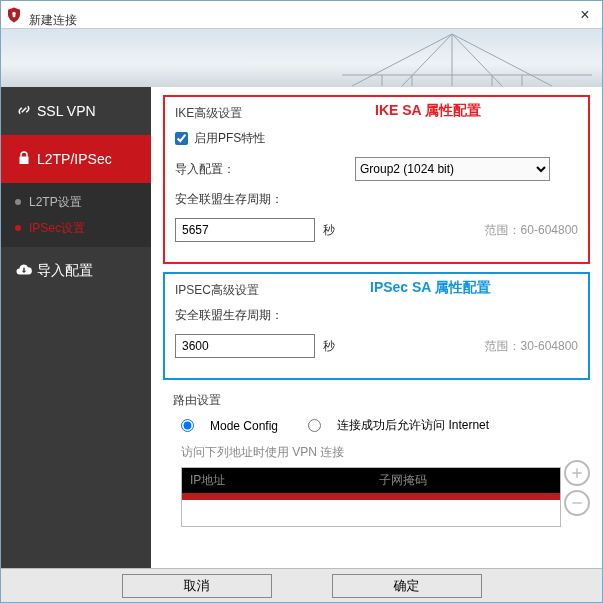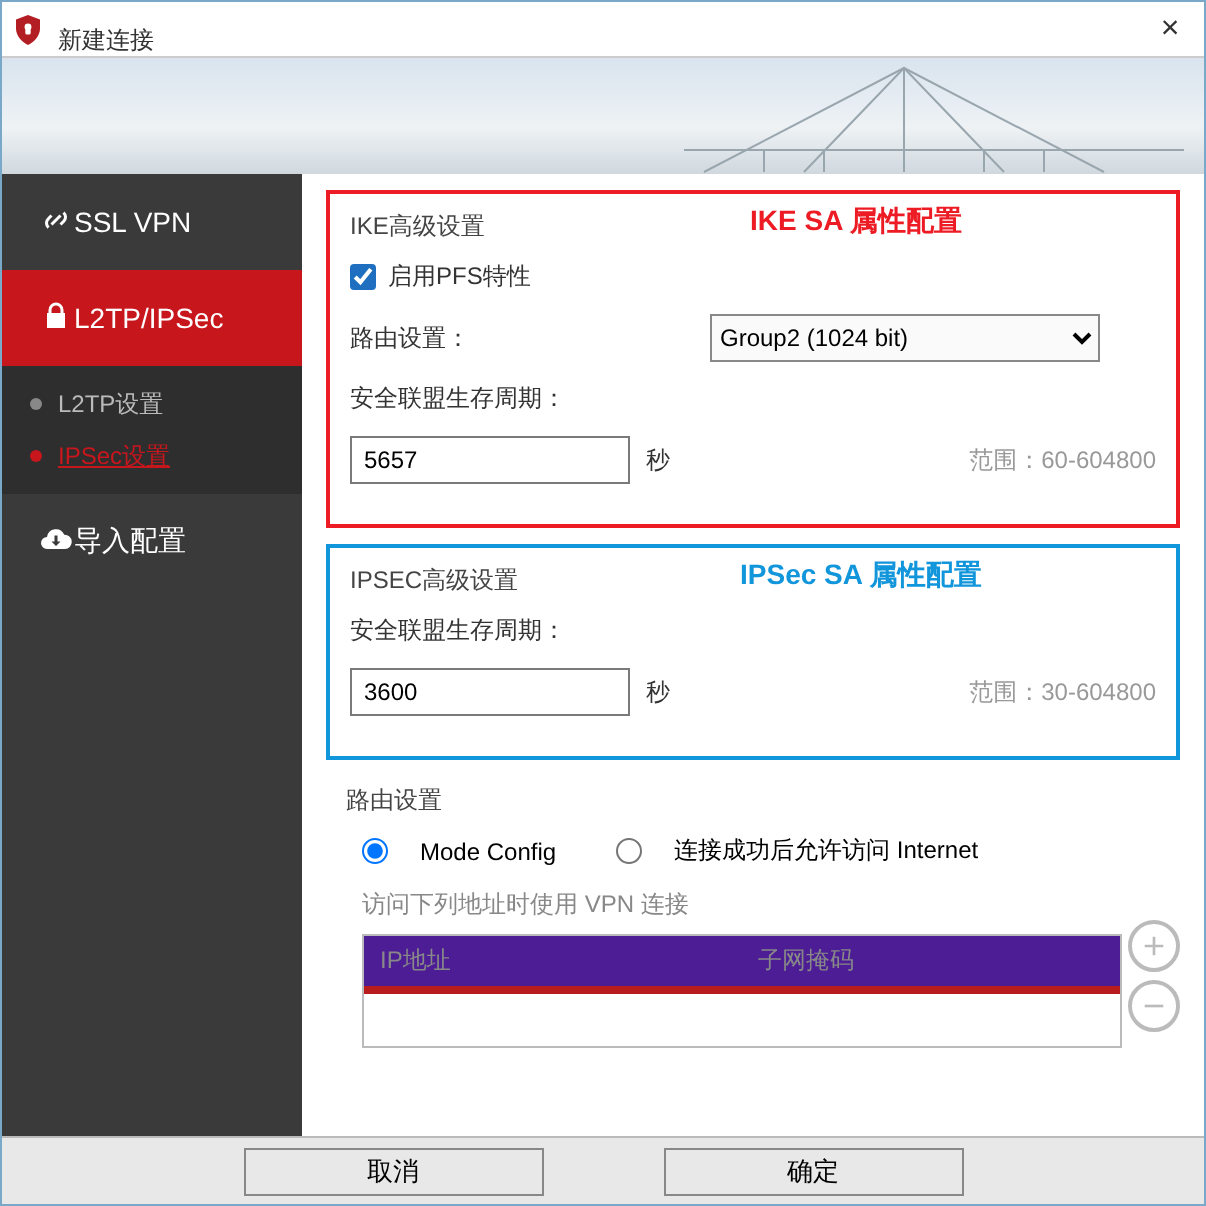--- a/index.html
+++ b/index.html
@@ -4,27 +4,27 @@
 <style>
   * { box-sizing: border-box; margin: 0; padding: 0; font-family: "Microsoft YaHei", Arial, sans-serif; }
   body { width: 603px; height: 603px; overflow: hidden; background: #fff; border:1px solid #7aa8c8; }
   .titlebar { height: 28px; background: #fff; display: flex; align-items: center; border-bottom: 1px solid #ccc; }
   .titlebar .shield { width: 18px; height: 18px; margin: 0 6px 0 4px; }
   .titlebar .title { flex: 1; font-size: 12px; color: #333; margin-top: 12px; }
   .titlebar .close { width: 34px; text-align: center; font-size: 16px; color: #333; cursor: default; }
   .banner { height: 58px; background: linear-gradient(to bottom, #d9e4ee 0%, #eef2f5 60%, #d0d8de 100%); position: relative; overflow:hidden; }
   .bridge { position:absolute; right:10px; top:2px; }
   .main { display: flex; height: calc(100% - 28px - 58px - 34px); }
-  .sidebar { width: 150px; background: #3a3a3a; color: #fff; text-align: right; }
+  .sidebar { width: 150px; background: #3a3a3a; color: #fff; }
   .side-item { display: flex; align-items: center; height: 48px; font-size: 14px; padding-left: 14px; cursor: pointer; }
   .side-item.active { background: #c8161d; }
   .side-item .icon { width: 22px; }
   .side-sub { padding: 6px 0 6px 14px; font-size: 12px; background: #2e2e2e; }
   .side-sub .sub { display:flex; align-items:center; height:26px; color:#bbb; cursor:pointer; }
-  .side-sub .sub.active { color:#c8161d;text-decoration:underline; }
+  .side-sub .sub.active { color:#c8161d; }
   .side-sub .dot { width:6px; height:6px; border-radius:50%; background:#888; margin-right:8px; }
   .side-sub .sub.active .dot { background:#c8161d; }
   .content { flex:1; padding: 8px 12px 8px 12px; background:#fff; position:relative; }
   .group { border:2px solid transparent; padding: 8px 10px 10px 10px; margin-bottom: 8px; position:relative; }
   .group.red { border-color:#ed1c24; }
   .group.blue { border-color:#1296db; }
   .group-title { font-size: 12px; color:#444; margin-bottom:8px; }
   .annot { position:absolute; font-weight:bold; font-size:14px; top:5px; }
   .annot.red { color:#ed1c24; left:210px; }
   .annot.blue { color:#1296db; left:205px; }
@@ -34,21 +34,21 @@
   input[type=text].inp { width:140px; height:24px; border:1px solid #7a7a7a; padding:0 6px; font-size:12px; }
   .unit { margin-left:8px; }
   .hint { margin-left:auto; color:#999; font-size:12px; }
   select.sel { width:195px; height:24px; font-size:12px; border:1px solid #888; background:#fafafa; }
   .chk { width:13px; height:13px; margin-right:6px; accent-color:#1e6fbf; }
   .section-plain { padding: 4px 10px 0 10px; }
   .radio-row { display:flex; align-items:center; font-size:12px; margin:8px 0 10px 8px; gap:30px; }
   .radio-opt { display:flex; align-items:center; gap:16px; }
   .vpn-label { font-size:12px; color:#888; margin:2px 0 6px 8px; }
   .table { border:1px solid #bbb; margin-left:8px; width: 380px; }
-  .thead { display:flex; background:#4c1d95; border-bottom:4px solid #b91c1c; }
+  .thead { display:flex; background:#000000; border-bottom:7px solid #b91c1c; }
   .th { flex:1; font-size:12px; color:#888; padding:4px 8px; }
   .tablebody { height:26px; }
   .addbtn { position:absolute; right:12px; width:26px; height:26px; border:2px solid #bbb; border-radius:50%; display:flex; align-items:center; justify-content:center; color:#bbb; font-size:18px; cursor:pointer; }
   .footer { height:34px; background:#e8e8e8; border-top:1px solid #bbb; display:flex; justify-content:center; align-items:center; gap:60px; }
   .footer button { width:150px; height:24px; font-size:13px; background:#e8e8e8; border:1px solid #888; cursor:pointer; }
 </style>
 </head>
 <body>
 
 <div class="titlebar">
@@ -111,21 +111,21 @@
   <div class="content">
 
     <div class="group red">
       <div class="group-title">IKE高级设置</div>
       <div class="annot red">IKE SA 属性配置</div>
       <div class="row">
         <input type="checkbox" class="chk" checked="" style="">
         <span>启用PFS特性</span>
       </div>
       <div class="row">
-        <div class="label">路由设置：</div>
+        <div class="label">导入配置：</div>
         <div class="field">
           <select class="sel">
             <option>Group2 (1024 bit)</option>
           </select>
         </div>
       </div>
       <div class="row">
         <div class="label">安全联盟生存周期：</div>
       </div>
       <div class="row">

